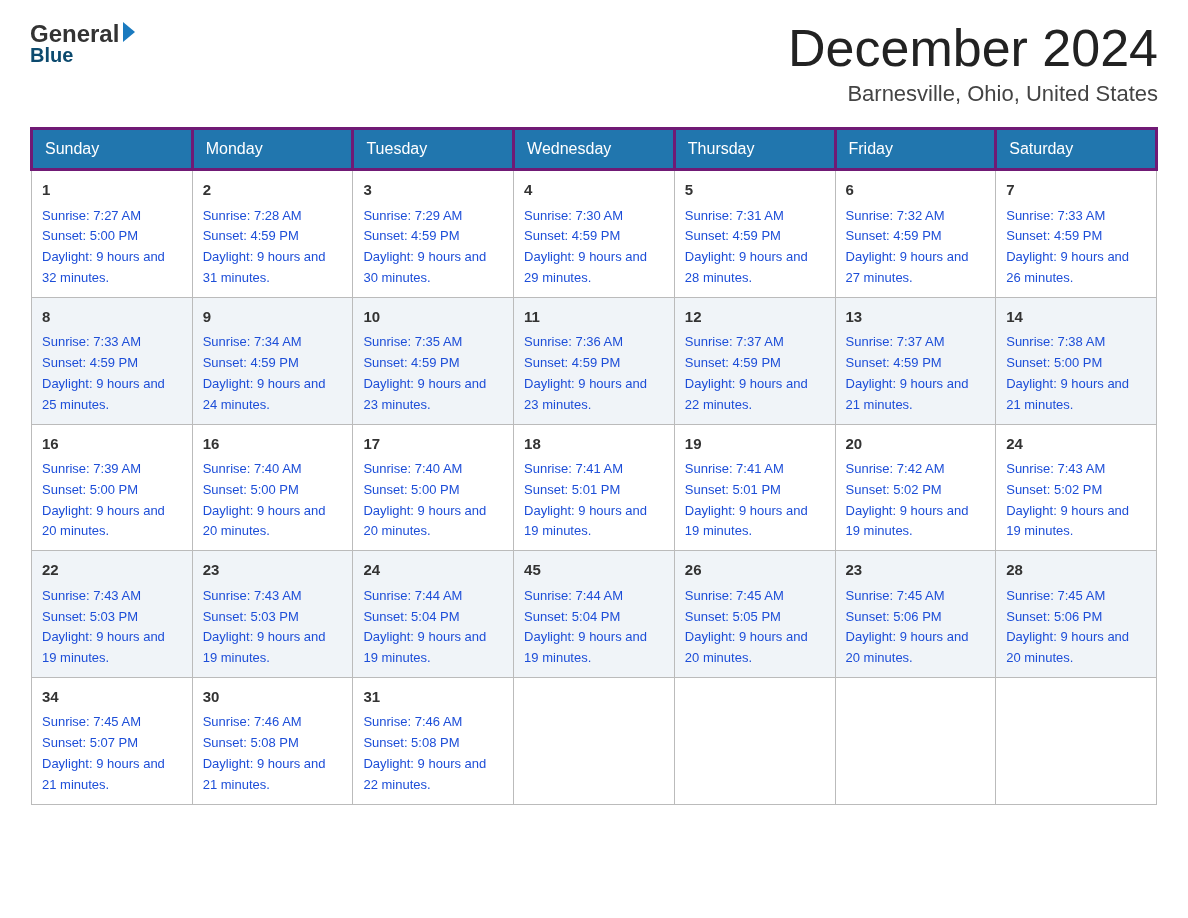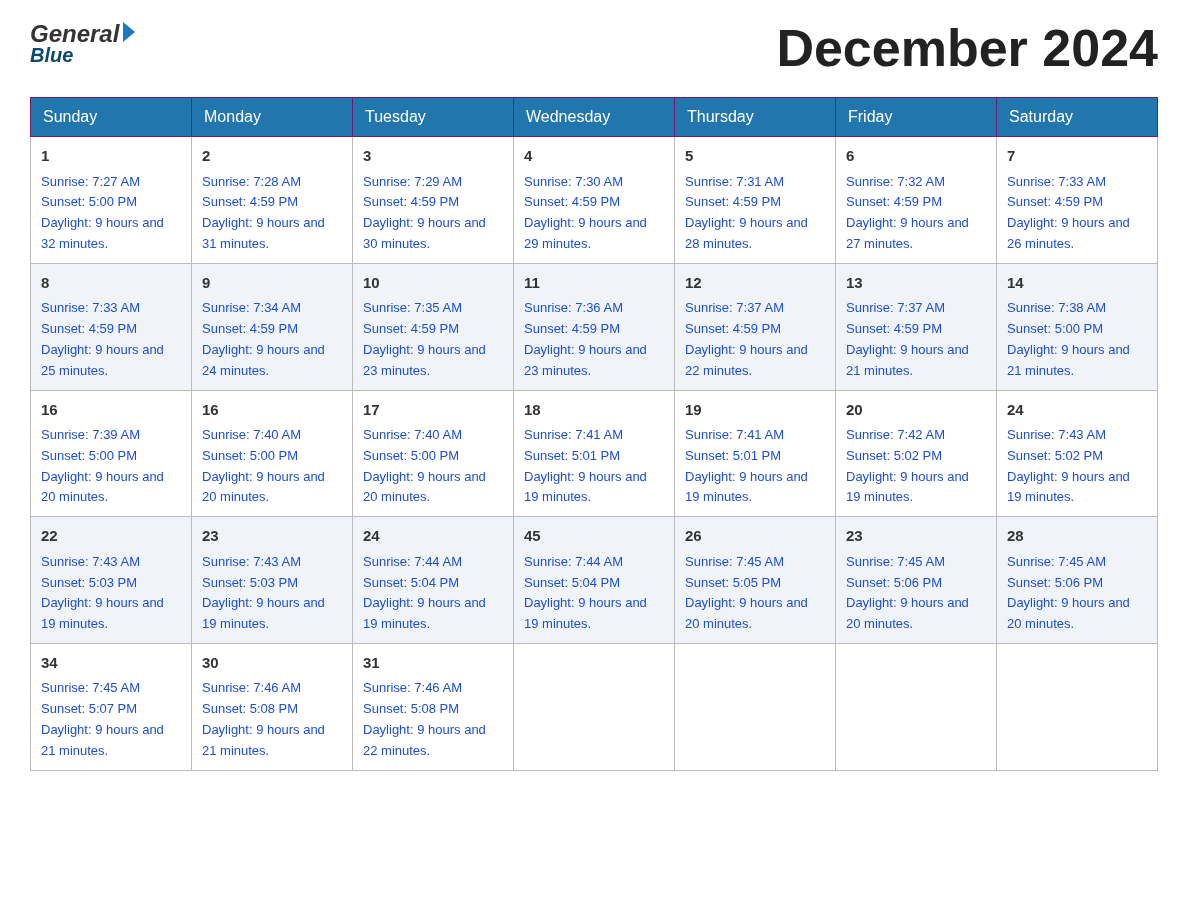--- a/index.html
+++ b/index.html
@@ -17,21 +17,21 @@
       align-items: flex-start;
       margin-bottom: 20px;
     }
 
     .title-area {
       text-align: right;
     }
 
     .month-title {
       font-size: 52px;
-      font-weight: bold;
+      font-weight: normal;
       color: #222;
       line-height: 1.1;
     }
 
     .location-title {
       font-size: 22px;
       color: #444;
       margin-top: 4px;
     }
 
@@ -41,21 +41,21 @@
       border: 1px solid #999;
     }
 
     .calendar-table th {
       background-color: #2176ae;
       color: white;
       font-size: 16px;
       font-weight: normal;
       padding: 10px 12px;
       text-align: left;
-      border: 1px solid #701a75;
+      border: 3px solid #701a75;
     }
 
     .calendar-table td {
       vertical-align: top;
       padding: 8px 10px;
       border: 1px solid #bbb;
       width: calc(100% / 7);
       min-height: 100px;
       font-size: 13px;
       color: #333;
@@ -84,21 +84,20 @@
     }
 
     tr:nth-child(even) td {
       background-color: #f0f4f8;
     }
 
     .logo-wrapper {
       display: flex;
       flex-direction: column;
       align-items: flex-start;
-      font-style: italic;
     }
 
     .logo-line1 {
       display: flex;
       align-items: center;
     }
 
     .logo-general {
       font-size: 24px;
       font-weight: bold;
@@ -129,20 +128,21 @@
 <div class="header-area">
   <div class="logo-wrapper">
     <div class="logo-line1">
       <span class="logo-general">General</span>
       <span class="logo-flag"></span>
     </div>
     <div class="logo-line2">Blue</div>
   </div>
   <div class="title-area">
     <div class="month-title">December 2024</div>
+    <div class="location-title">Barnesville, Ohio, United States</div>
   </div>
 </div>
 
 <table class="calendar-table">
   <thead>
     <tr>
     <th>Sunday</th>
         <th>Monday</th>
         <th>Tuesday</th>
         <th>Wednesday</th>

